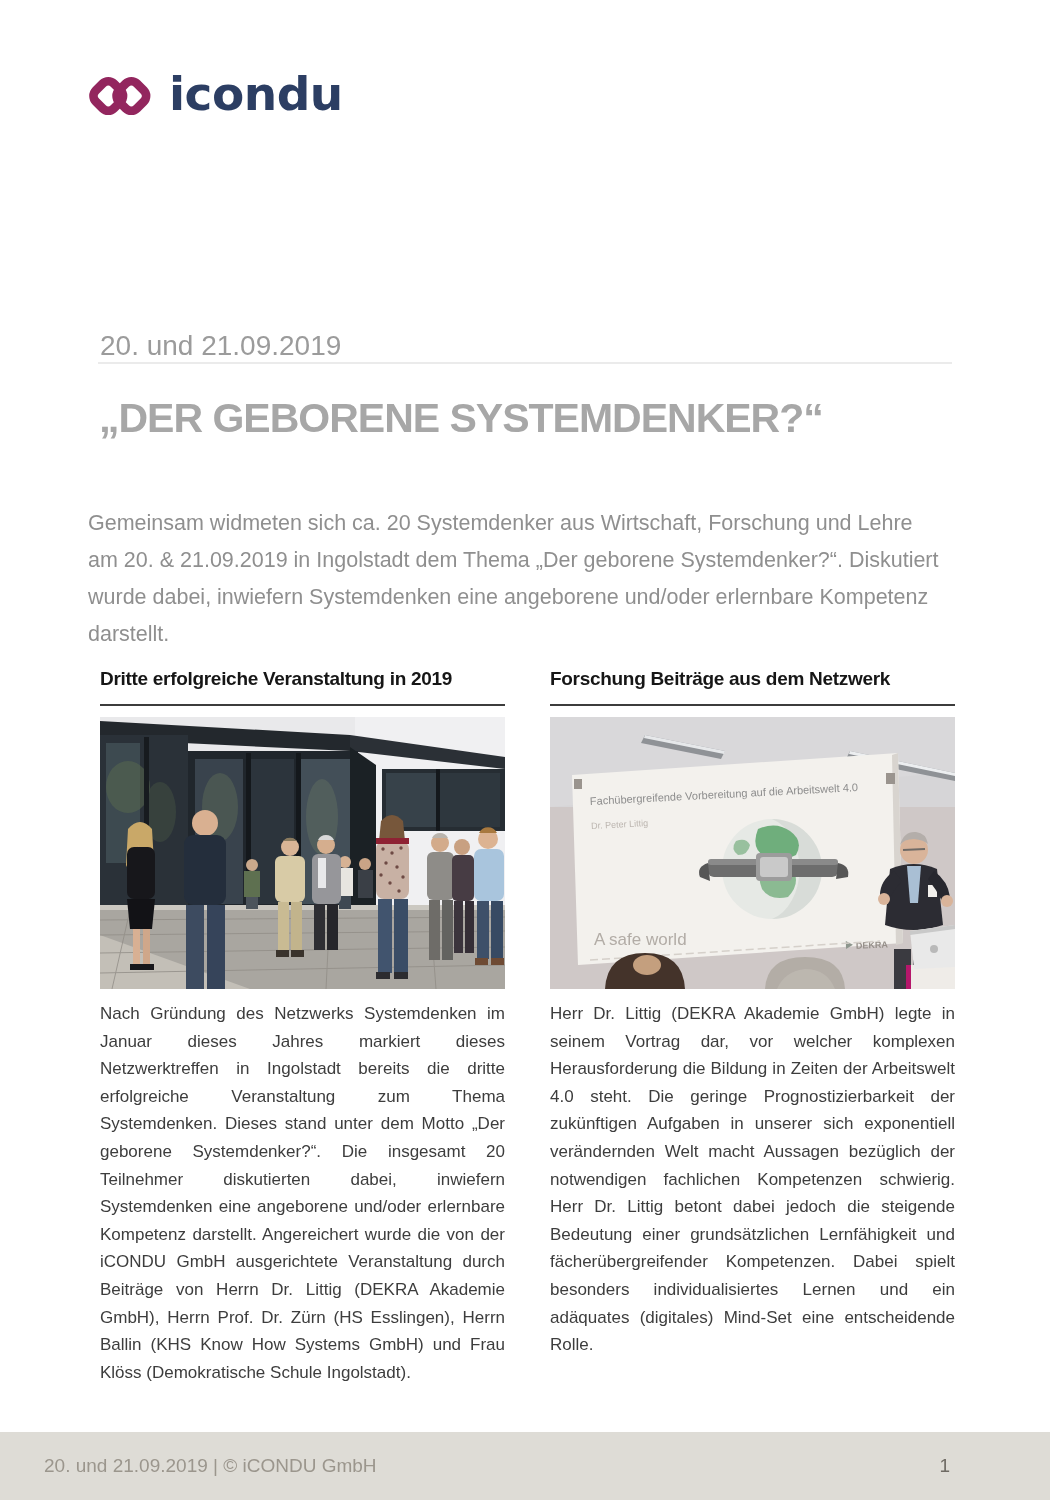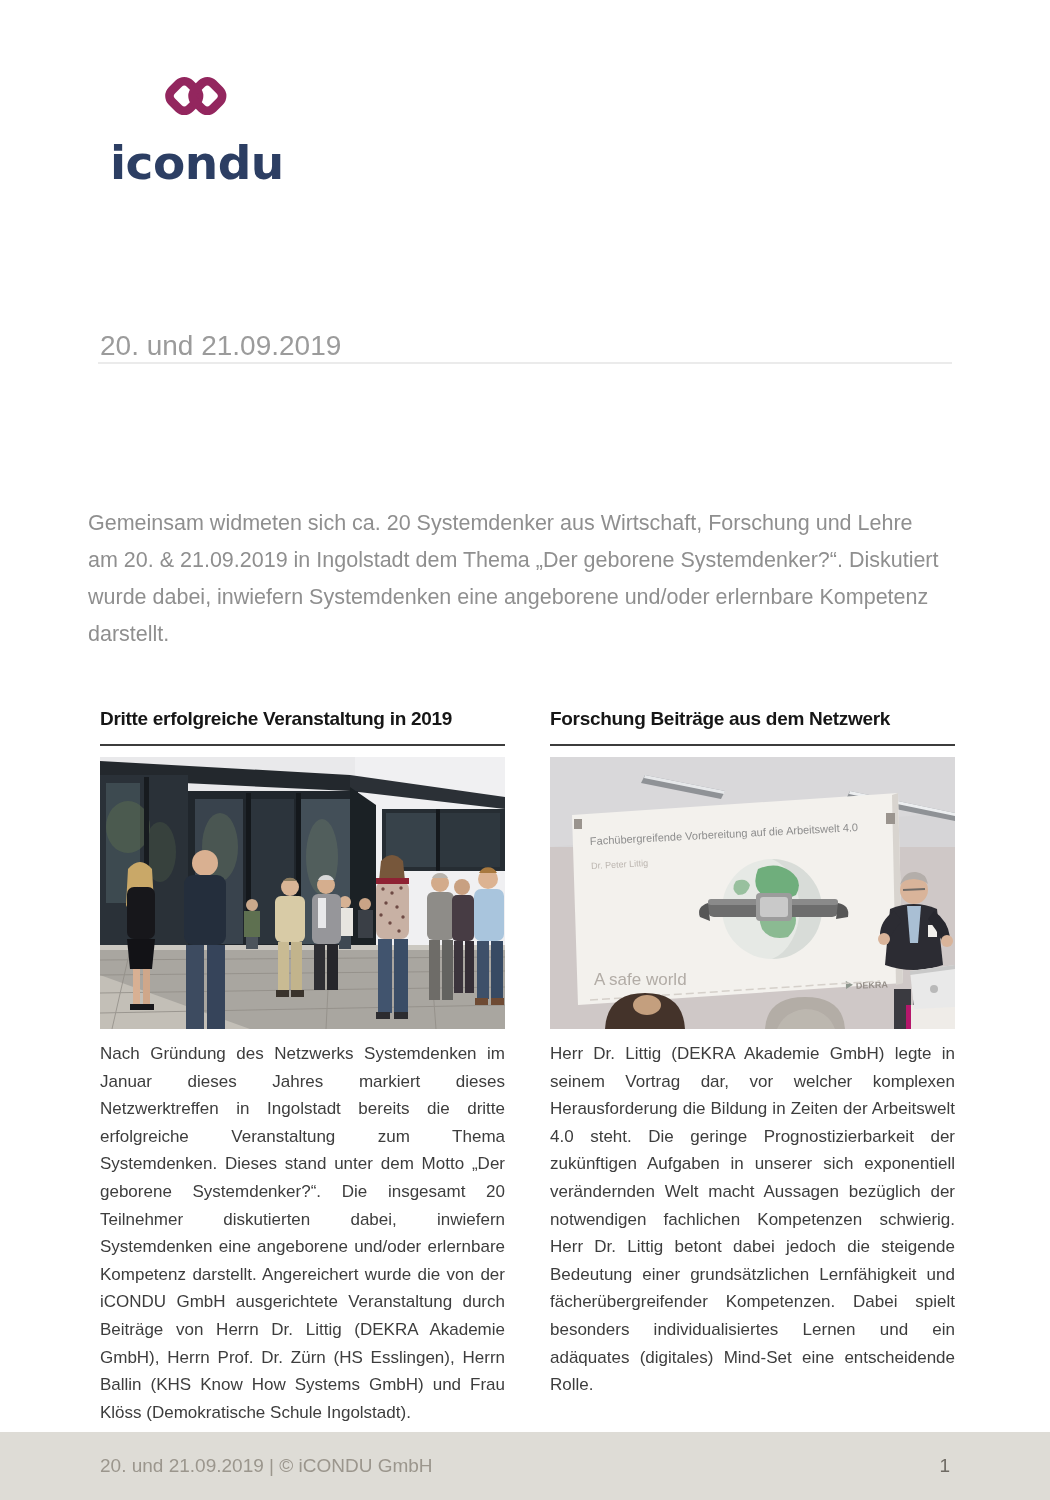--- a/index.html
+++ b/index.html
@@ -2,21 +2,21 @@
 <html lang="de"><head>
 <meta charset="utf-8">
 <style>
   * { margin:0; padding:0; box-sizing:border-box; }
   html,body { background:#ffffff; }
   .page {
     position:relative; width:1050px; height:1500px; background:#ffffff;
     font-family:"Liberation Sans", sans-serif; overflow:hidden;
   }
   
-  .logo { position:absolute; left:110px; top:70px; display:flex; align-items:center; gap:13px;flex-direction:column; }
+  .logo { position:absolute; left:86px; top:70px; display:flex; align-items:flex-start; gap:13px; }
   .logo-word {
     font-size:47px; font-weight:bold; color:#2c3e63; letter-spacing:-0.5px;
     font-family:"DejaVu Sans", sans-serif; line-height:1;
   }
   
   .doc-date { position:absolute; left:100px; top:330px; font-size:28px; color:#9b9b9b; }
   .top-rule { position:absolute; left:98px; top:362px; width:854px; height:2px; background:#ebebeb; }
   
   .doc-title {
     position:absolute; left:99px; top:388px; width:860px;
@@ -24,40 +24,40 @@
     line-height:61px; text-transform:uppercase;
     font-family:"Liberation Sans", sans-serif;
   }
   .doc-title span { display:block; }
   
   .intro {
     position:absolute; left:88px; top:505px; width:856px;
     font-size:21.5px; color:#8f8f8f; line-height:37px;
   }
   
-  .columns { position:absolute; left:100px; top:708px; width:855px; display:flex; gap:45px; }
+  .columns { position:absolute; left:100px; top:668px; width:855px; display:flex; gap:45px; }
   .col { width:405px; }
   .col-heading {
     font-size:19px; font-weight:bold; color:#161616; letter-spacing:-0.3px;
     padding-bottom:14px; border-bottom:2px solid #3c3c3c; margin-bottom:11px;
   }
   .photo {
     width:405px; height:272px; margin-bottom:11px; overflow:hidden;
     background:#ddd;
   }
   .photo svg { display:block; }
   .col-body {
     font-size:17px; color:#3d3d3d; line-height:27.6px; text-align:justify;
     hyphens:auto; -webkit-hyphens:auto;
   }
   
   .footer {
     position:absolute; left:0; top:1432px; width:1050px; height:68px;
     background:#dedcd6; display:flex; align-items:center; justify-content:space-between;
-    padding:0 100px 0 100px;
+    padding:0 100px 0 44px;
   }
   .footer-left { font-size:19px; color:#9b968d; }
   .footer-page { font-size:19px; color:#6f6b64; }
 </style>
 </head>
 <body>
 
 <div class="page">
 
   <div class="logo">
@@ -69,20 +69,21 @@
         </g>
       </svg>
     </span>
     <span class="logo-word">icondu</span>
   </div>
 
   <div class="doc-date">20. und 21.09.2019</div>
   <div class="top-rule"></div>
 
   <h1 class="doc-title">
+    <span>„Der geborene Systemdenker?“</span>
   </h1>
 
   <p class="intro">Gemeinsam widmeten sich ca. 20 Systemdenker aus Wirtschaft, Forschung und Lehre am 20. &amp; 21.09.2019 in Ingolstadt dem Thema „Der geborene Systemdenker?“. Diskutiert wurde dabei, inwiefern Systemdenken eine angeborene und/oder erlernbare Kompetenz darstellt.</p>
 
   <div class="columns">
 
     <div class="col">
       <div class="col-heading">Dritte erfolgreiche Veranstaltung in 2019</div>
 
       <div class="photo">

